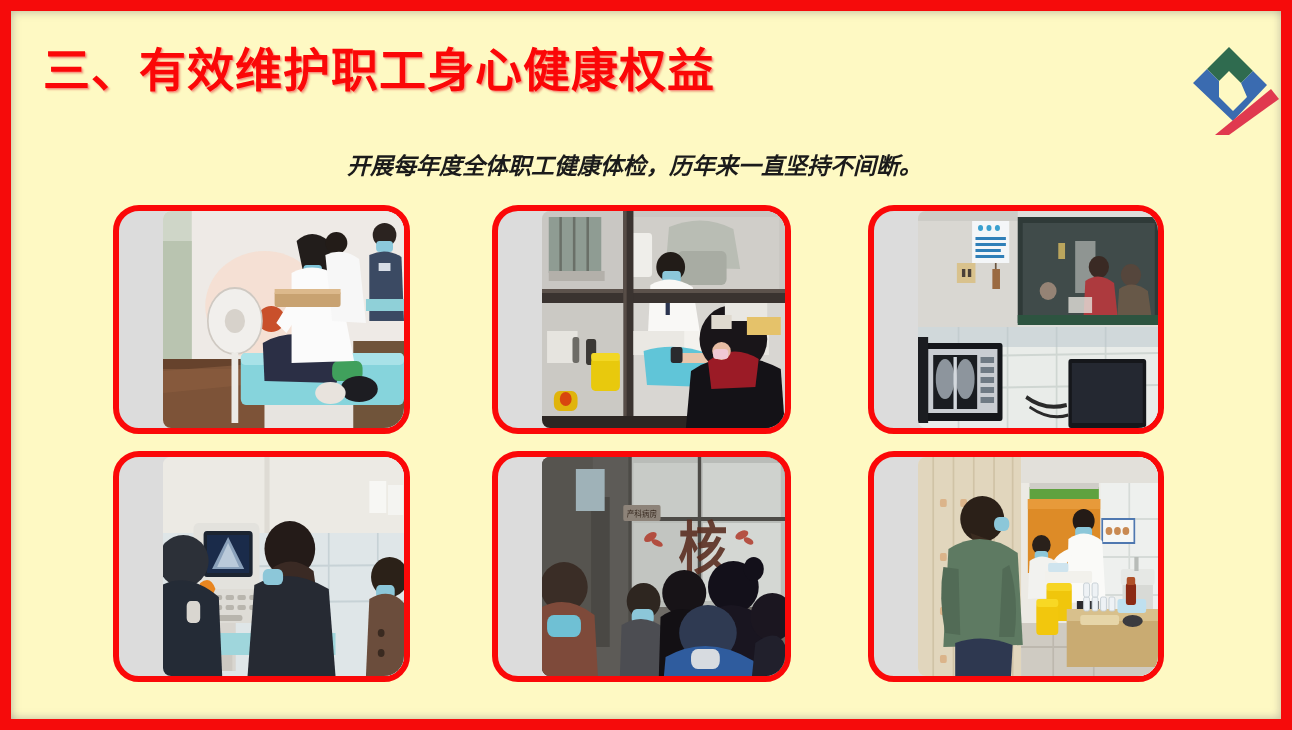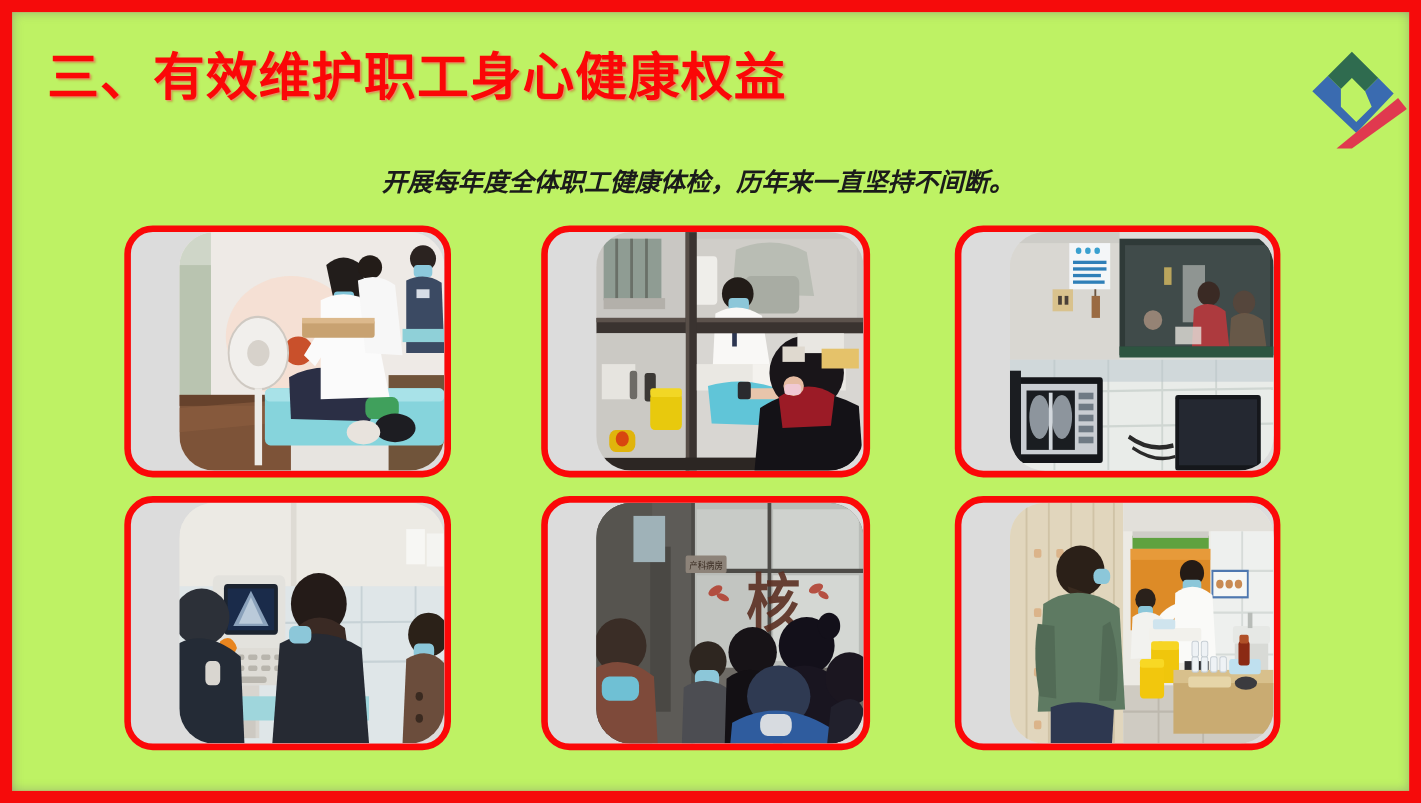--- a/index.html
+++ b/index.html
@@ -26,21 +26,21 @@
     background: transparent;
     z-index: 5;
     pointer-events: none;
   }
   
   .canvas {
     position: absolute;
     left: 11px; top: 11px;
     width: 1270px;
     height: 708px;
-    background: #bef264;
+    background: #fef9c3;
     box-shadow: inset 5px 5px 9px -4px rgba(120,120,125,0.45),
                 inset -5px -5px 9px -4px rgba(120,120,125,0.40);
     overflow: hidden;
   }
 
   
   .title {
     position: absolute;
     left: 32px;
     top: 32px;
@@ -90,21 +90,21 @@
     position: absolute;
     box-sizing: border-box;
     border: 6px solid #fb0808;
     border-radius: 26px;
     overflow: hidden;
     background: #dcdcdc;
   }
   .photo .inner {
     position: absolute;
     inset: 0;
-    border-radius: 32px;
+    border-radius: 8px;
     overflow: hidden;
     margin-left: 44px;
   }
   .photo svg { display: block; width: 100%; height: 100%; }
 
   
   .r1 { top: 194px; height: 229px; }
   .r2 { top: 440px; height: 231px; }
   .c1 { left: 102px; width: 297px; }
   .c2 { left: 481px; width: 299px; }

